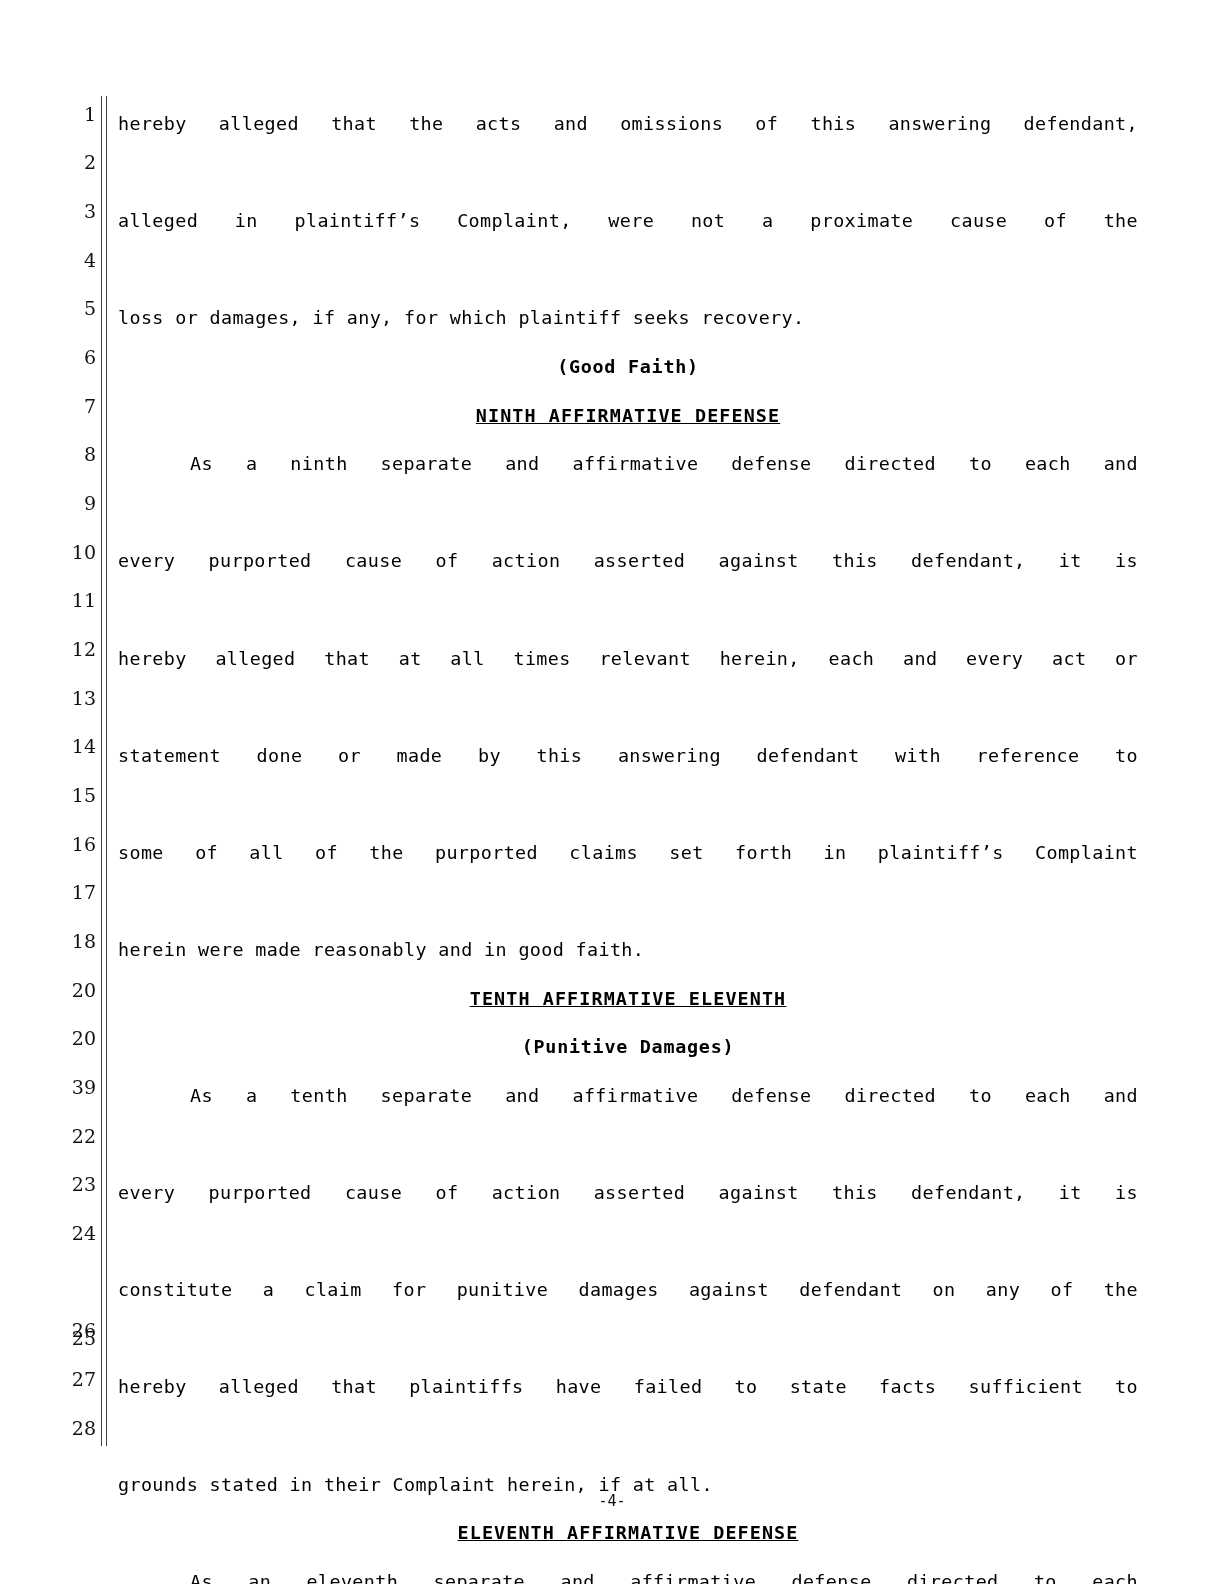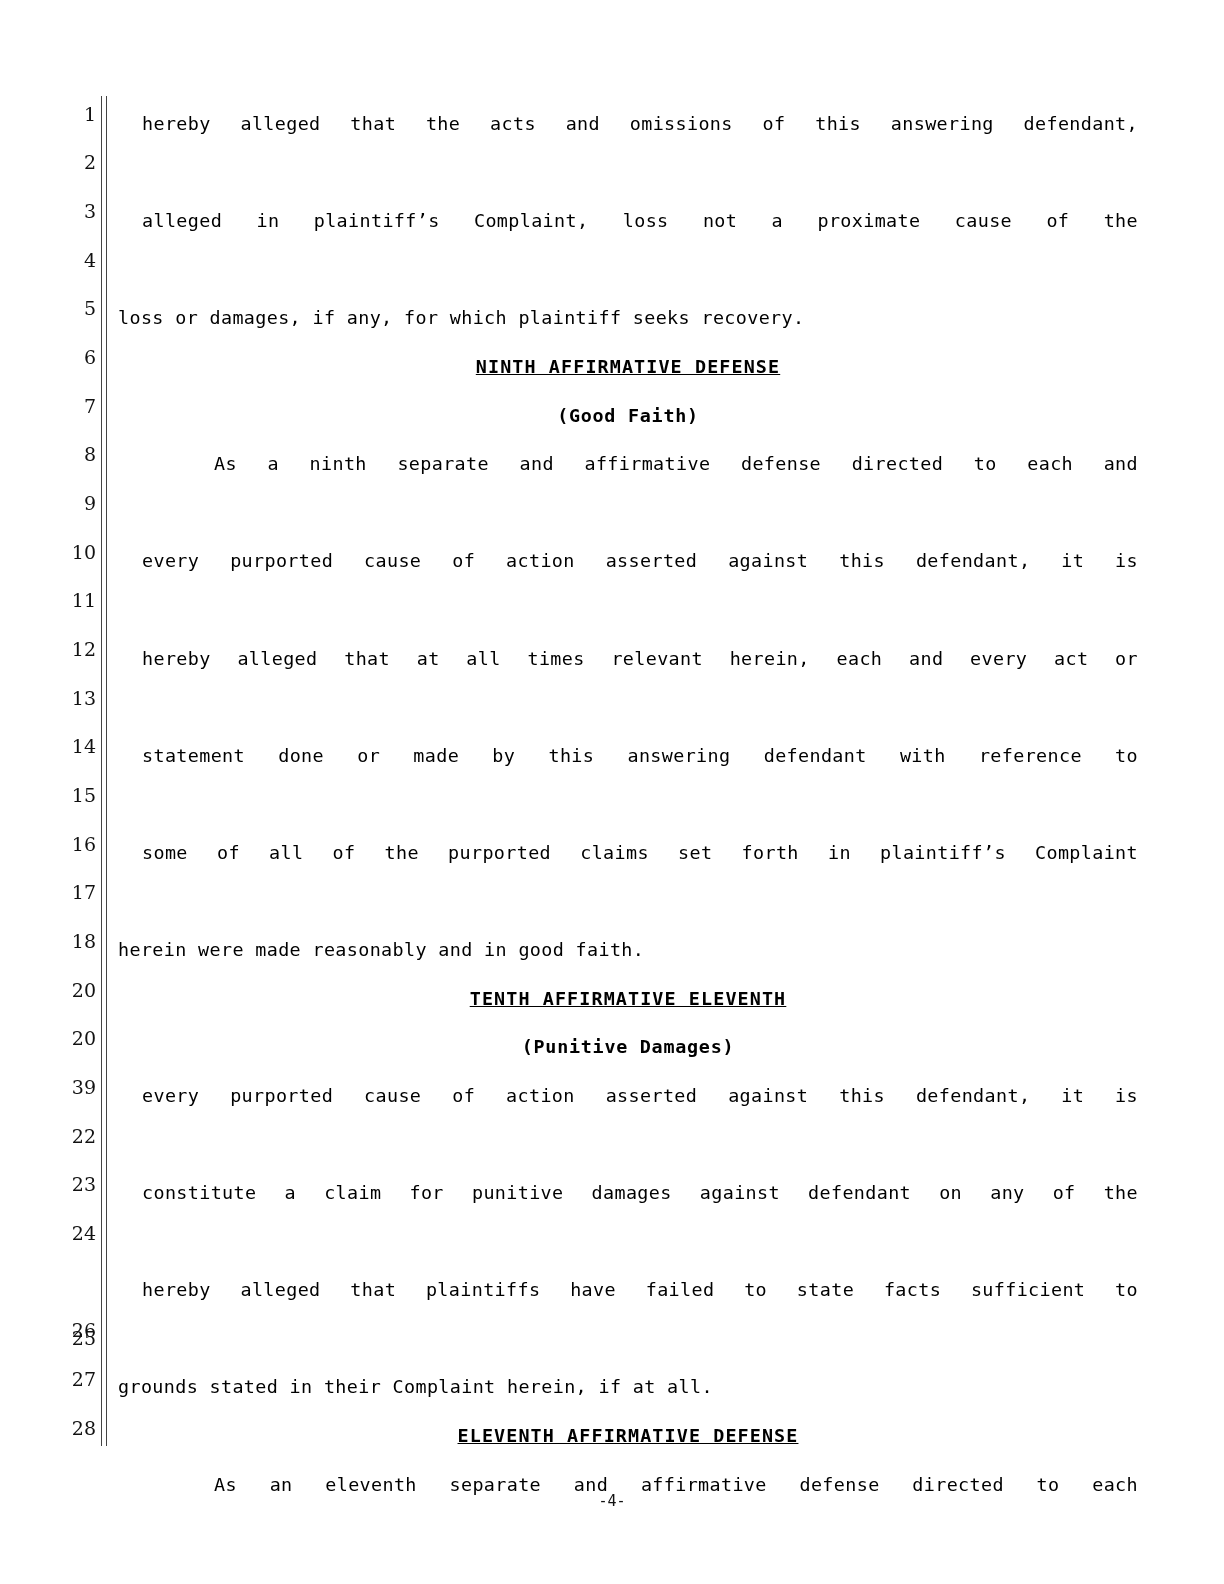--- a/index.html
+++ b/index.html
@@ -98,21 +98,20 @@
     width: 1224px;
     text-align: center;
     font-family: "DejaVu Sans Mono", monospace;
     font-size: 15px;
     color: #111;
   }
 
   
   .j {
     text-align: justify;
-    margin-left: 24px;
   }
   .j::after {
     content: "";
     display: inline-block;
     width: 100%;
   }
 </style>
 </head>
 <body>
 
@@ -149,50 +148,51 @@
     <div class="ln" style="top:1233px">25</div>
     <div class="ln" style="top:1225px">26</div>
     <div class="ln" style="top:1274px">27</div>
     <div class="ln" style="top:1323px">28</div>
   </div>
 
   <div class="body-text">
 
     <div class="para">
       <div class="j">hereby alleged that the acts and omissions of this answering defendant,</div>
-      <div class="j">alleged in plaintiff’s Complaint, loss not a proximate cause of the</div>
+      <div class="j">alleged in plaintiff’s Complaint, were not a proximate cause of the</div>
       <div>loss or damages, if any, for which plaintiff seeks recovery.</div>
     </div>
 
     <div class="center">
+      <span class="b">(Good Faith)</span>
+    </div>
+
+    <div class="center">
       <span class="u">NINTH AFFIRMATIVE DEFENSE</span>
-    </div>
-
-    <div class="center">
-      <span class="b">(Good Faith)</span>
     </div>
 
     <div class="para">
       <div class="j" style="text-indent:72px">As a ninth separate and affirmative defense directed to each and</div>
       <div class="j">every purported cause of action asserted against this defendant, it is</div>
       <div class="j">hereby alleged that at all times relevant herein, each and every act or</div>
       <div class="j">statement done or made by this answering defendant with reference to</div>
       <div class="j">some of all of the purported claims set forth in plaintiff’s Complaint</div>
       <div>herein were made reasonably and in good faith.</div>
     </div>
 
     <div class="center">
       <span class="u">TENTH AFFIRMATIVE ELEVENTH</span>
     </div>
 
     <div class="center">
       <span class="b">(Punitive Damages)</span>
     </div>
 
     <div class="para">
+      <div class="j" style="text-indent:72px">As a tenth separate and affirmative defense directed to each and</div>
       <div class="j">every purported cause of action asserted against this defendant, it is</div>
       <div class="j">constitute a claim for punitive damages against defendant on any of the</div>
       <div class="j">hereby alleged that plaintiffs have failed to state facts sufficient to</div>
       <div>grounds stated in their Complaint herein, if at all.</div>
     </div>
 
     <div class="center">
       <span class="u">ELEVENTH AFFIRMATIVE DEFENSE</span>
     </div>
 

